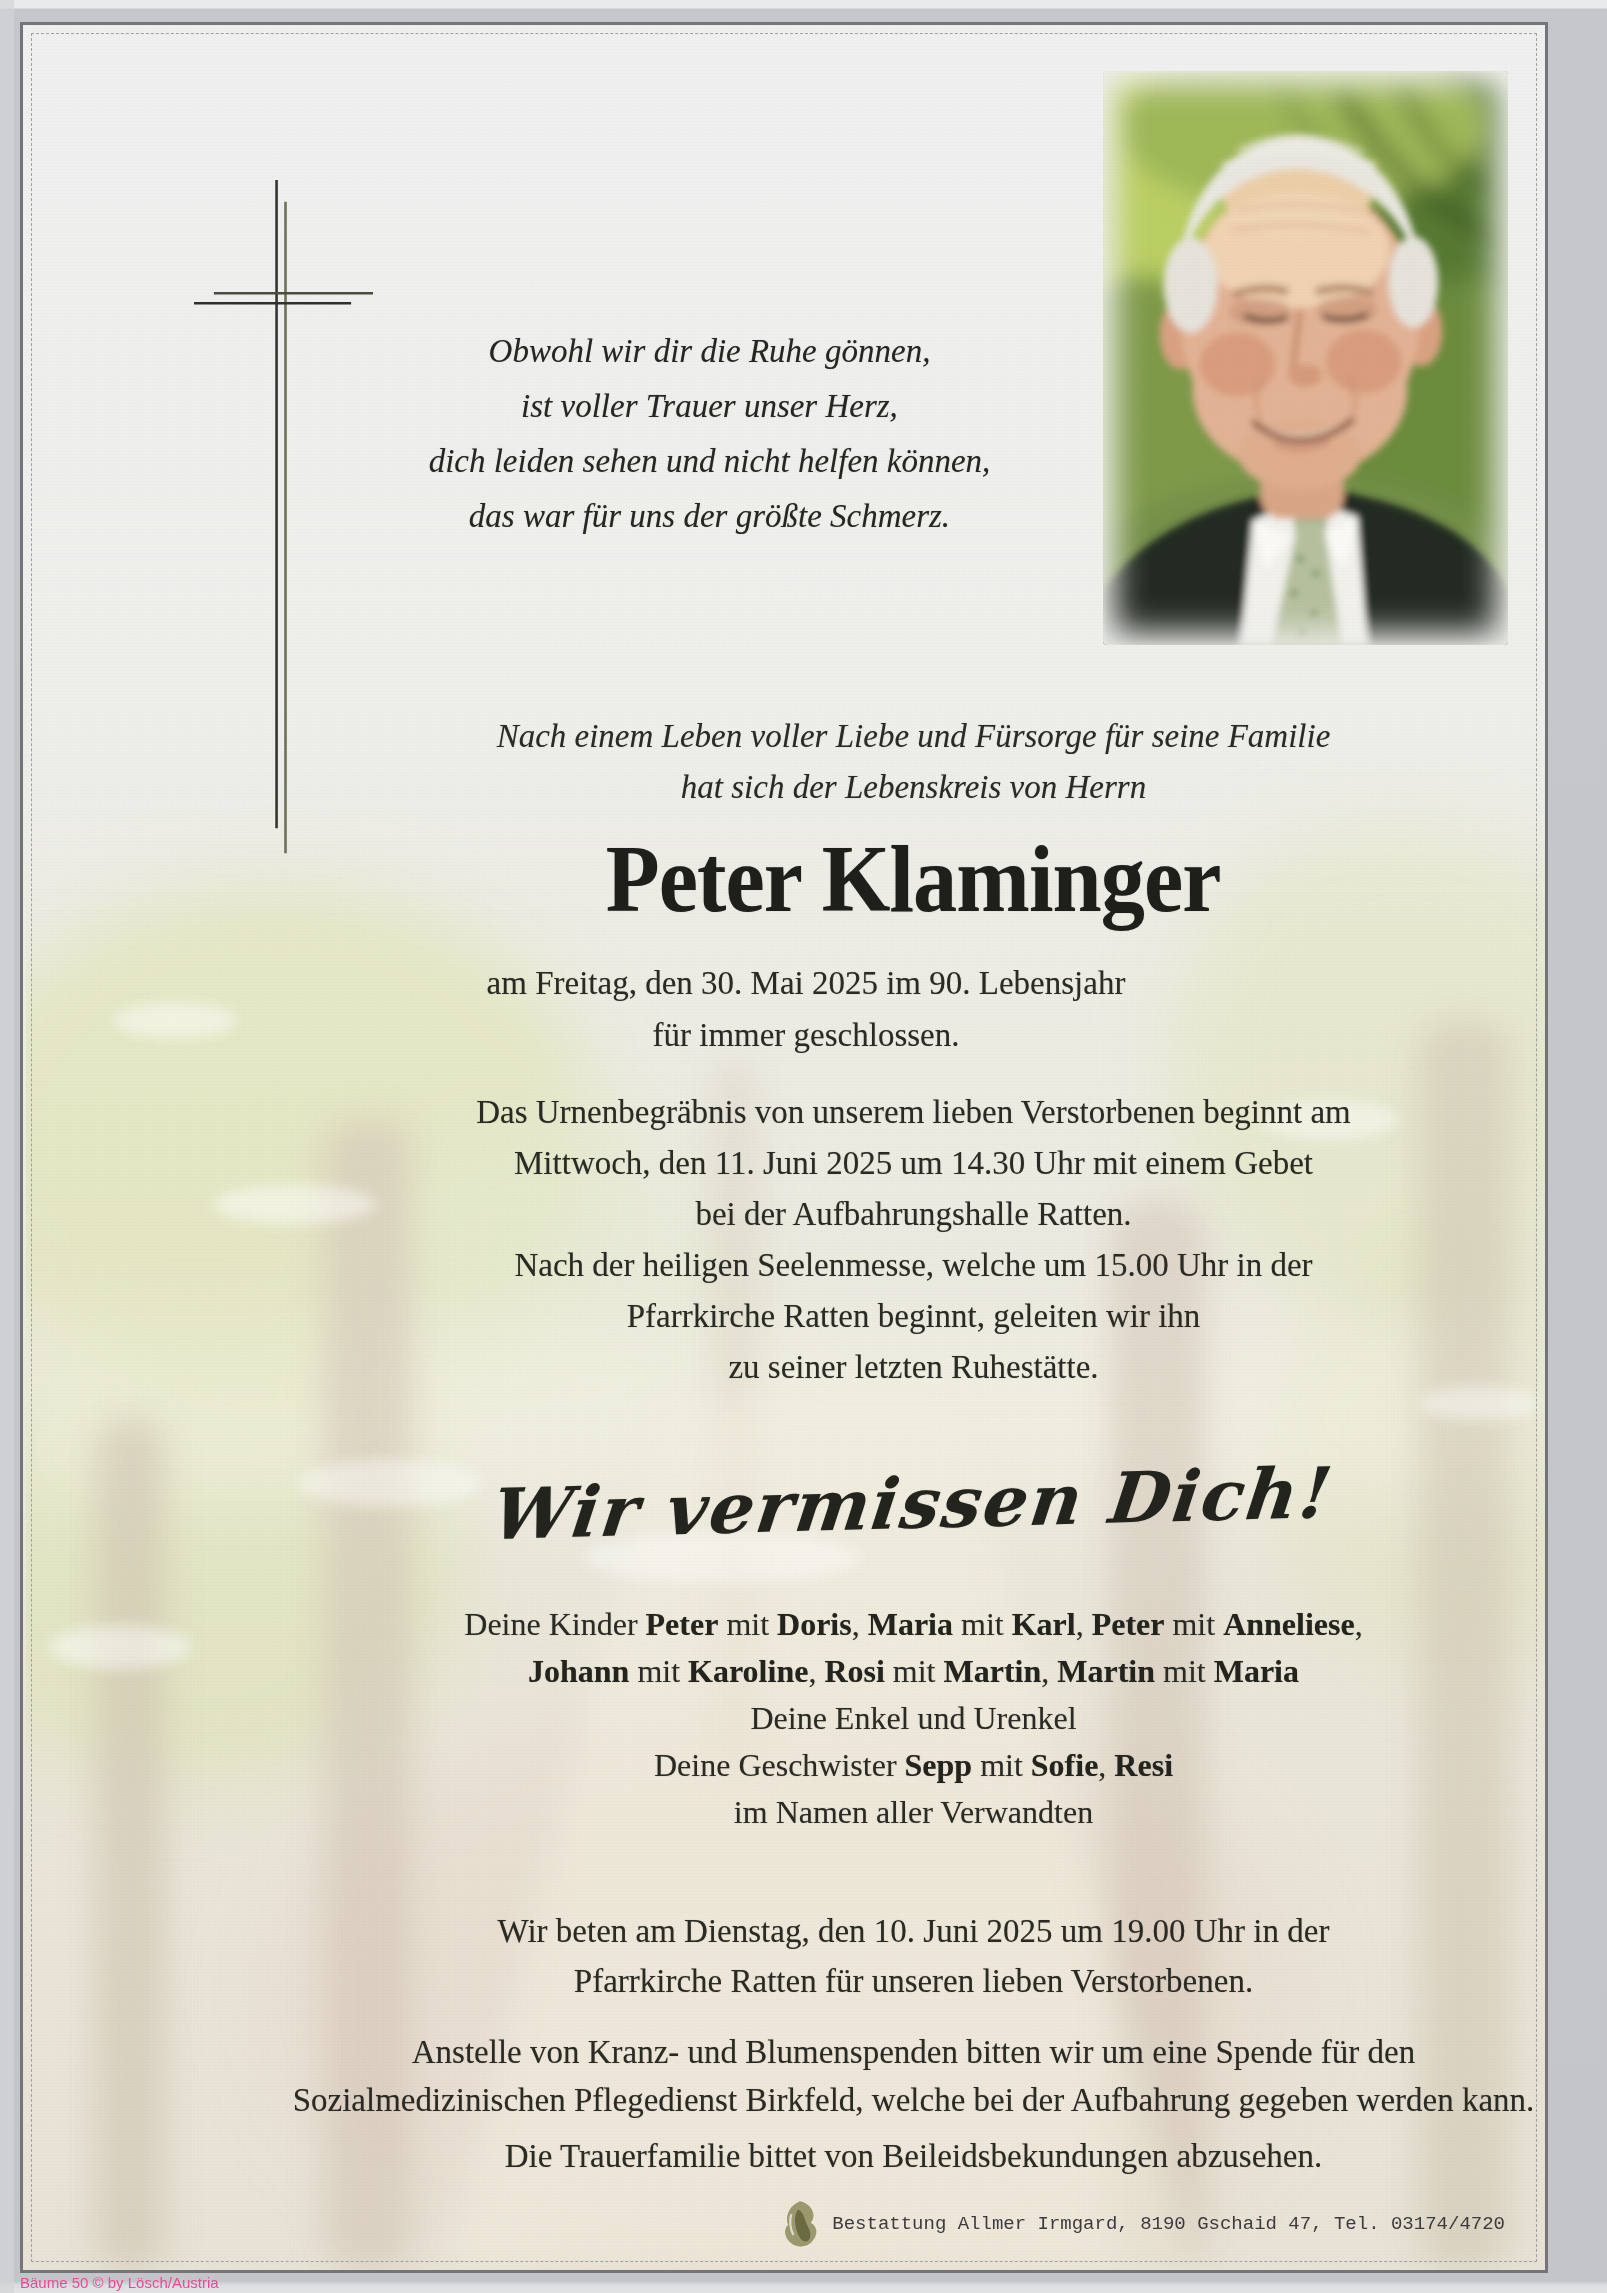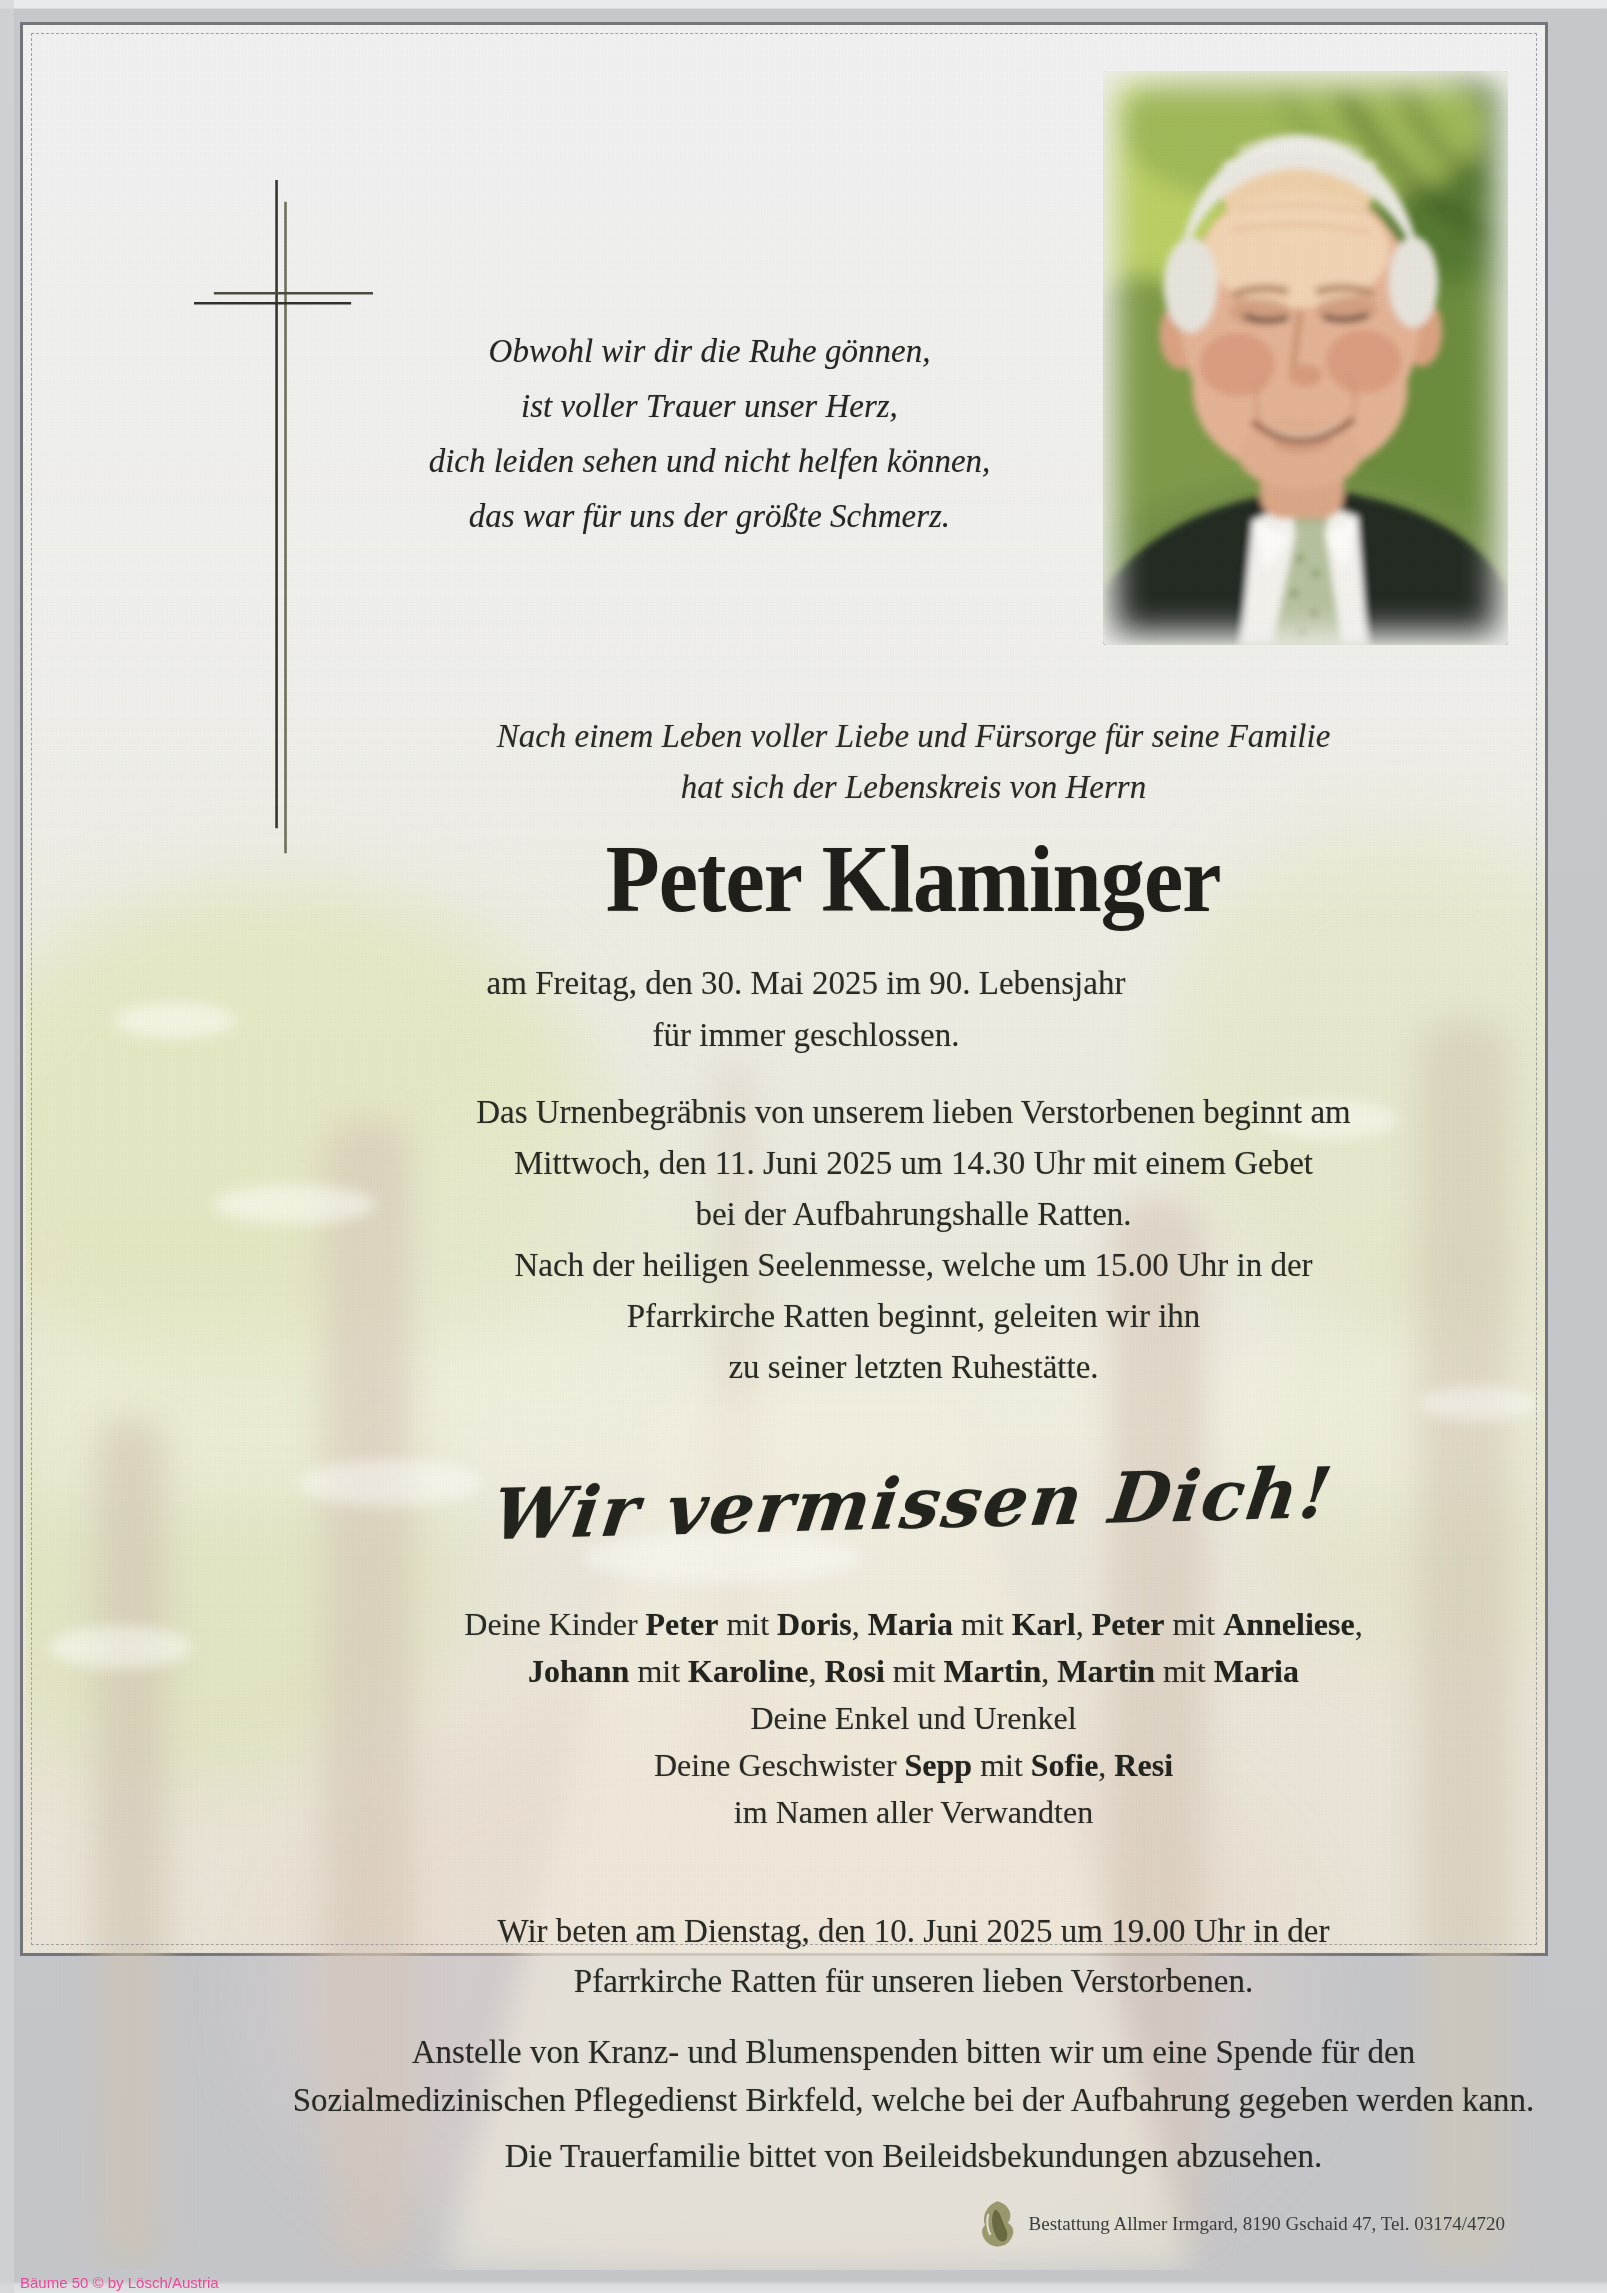--- a/index.html
+++ b/index.html
@@ -4,21 +4,21 @@
 <style>
   html,body{margin:0;padding:0;}
   body{
     width:1608px;height:2293px;position:relative;overflow:hidden;
     background:linear-gradient(180deg,#e9eaec 0px,#e9eaec 8px,#c6c7cb 9px,#c4c5c9 2281px,#dcdde0 2285px,#e2e3e5 2293px);
     font-family:"Liberation Serif","DejaVu Serif",serif;
   }
   .scan-left-strip{position:absolute;left:0;top:0;width:14px;height:2293px;background:#d3d4d7;opacity:.7;}
   
   .card{
-    position:absolute;left:20px;top:22px;width:1528px;height:1934px;box-sizing:border-box;
+    position:absolute;left:20px;top:22px;width:1528px;height:2251px;box-sizing:border-box;
     border:3px solid #74757a;
     background:linear-gradient(180deg,#f0f0f1 0%,#efefec 22%,#edece3 48%,#eae7da 72%,#e9e4d7 90%,#e8e3d6 100%);
   }
   .inner-dashed{position:absolute;left:8px;top:8px;right:8px;bottom:8px;border:1px dashed #9fa0a4;pointer-events:none;z-index:5;}
   .grain{position:absolute;inset:0;z-index:4;pointer-events:none;opacity:.55;
     background-image:repeating-linear-gradient(0deg,rgba(120,118,105,.03) 0 1px,transparent 1px 3px),
                      repeating-linear-gradient(90deg,rgba(120,118,105,.03) 0 1px,transparent 1px 3px);}
   .forest{position:absolute;left:3px;top:478px;width:1519px;height:1767px;z-index:0;pointer-events:none;}
   .cross-wrap{position:absolute;left:149px;top:139px;width:229px;height:716px;z-index:2;}
   .photo{position:absolute;left:1080px;top:46px;width:405px;height:574px;z-index:3;overflow:hidden;border-radius:4px;}
@@ -35,21 +35,21 @@
   .script{top:1423px;font-size:70px;line-height:111px;font-style:italic;font-weight:600;color:#23231e;}
   .script .inner{display:inline-block;transform:skewX(-9deg) rotate(-1.5deg);font-family:"DejaVu Serif",serif;letter-spacing:2px;}
   .gattin{top:1534px;font-size:32px;line-height:50px;}
   .family{top:1576px;font-size:32px;line-height:47px;}
   .prayer{top:1881px;font-size:33px;line-height:50px;}
   .donation{top:2003px;font-size:33px;line-height:48px;}
   .condolence{top:2106px;font-size:33px;line-height:50px;}
   .family b,.gattin b{font-weight:700;color:#23231e;}
   
   .fh-row{position:absolute;top:2174px;right:40px;z-index:4;display:flex;align-items:center;gap:10px;}
-  .fh-text{font-family:Liberation Serif, serif;font-size:19px;color:#3b3b3f;}
+  .fh-text{font-family:Liberation Mono, monospace;font-size:19px;color:#3b3b3f;}
   .print-credit{position:absolute;left:20px;top:2274px;font-family:"Liberation Sans",sans-serif;
     font-size:15px;color:#ec4899;z-index:6;}
 </style>
 </head>
 <body>
 
 <div class="scan-left-strip"></div>
 
 <div class="card">
 

